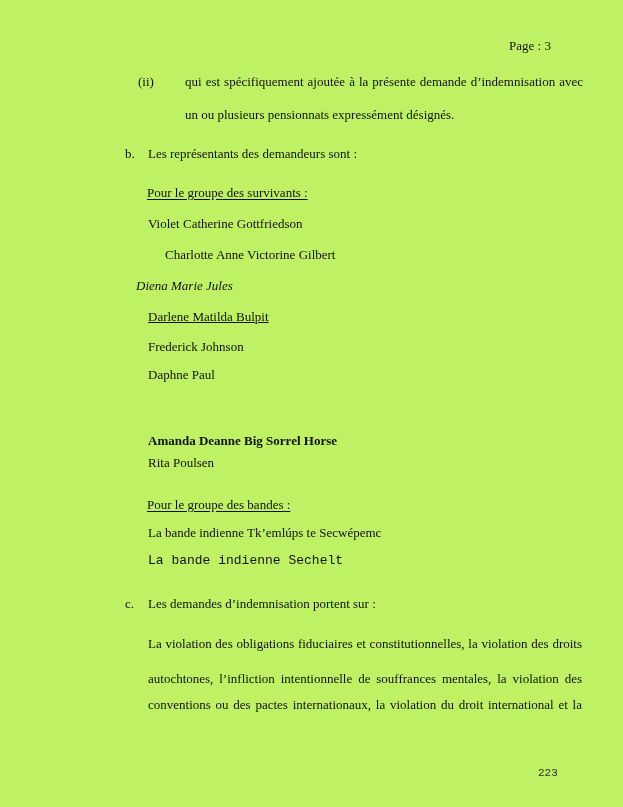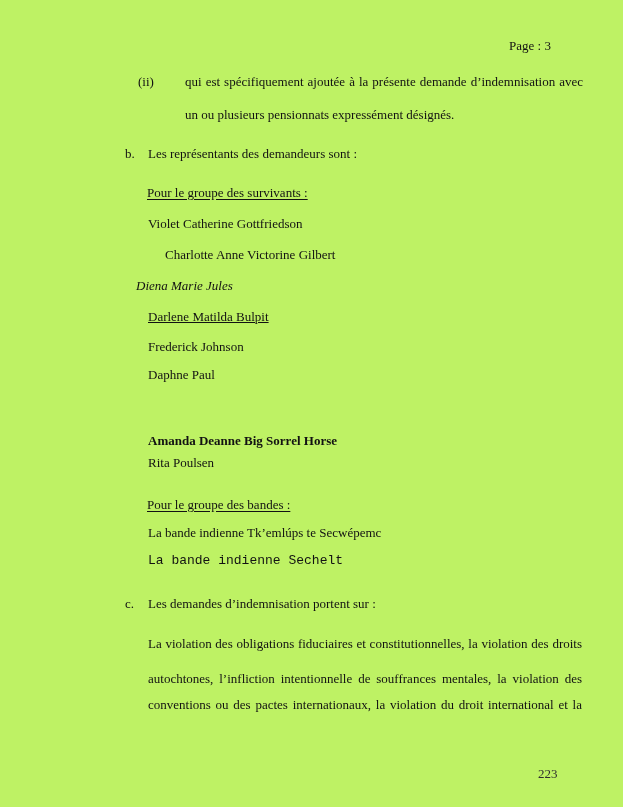--- a/index.html
+++ b/index.html
@@ -27,22 +27,22 @@
     white-space: normal;
     text-align: justify;
     text-align-last: justify;
     word-spacing: -0.6px;
     overflow: hidden;
     height: 16px;
   }
   .ul { text-decoration: underline; text-underline-offset: 2px; }
   .footer-num {
     position: absolute;
-    font-family: Liberation Serif, serif;
-    font-size: 13px;
+    font-family: Liberation Mono, monospace;
+    font-size: 11px;
     line-height: 13px;
     color: #2e2e2e;
     white-space: nowrap;
   }
 </style>
 </head>
 <body>
 
 <div class="page">
 

